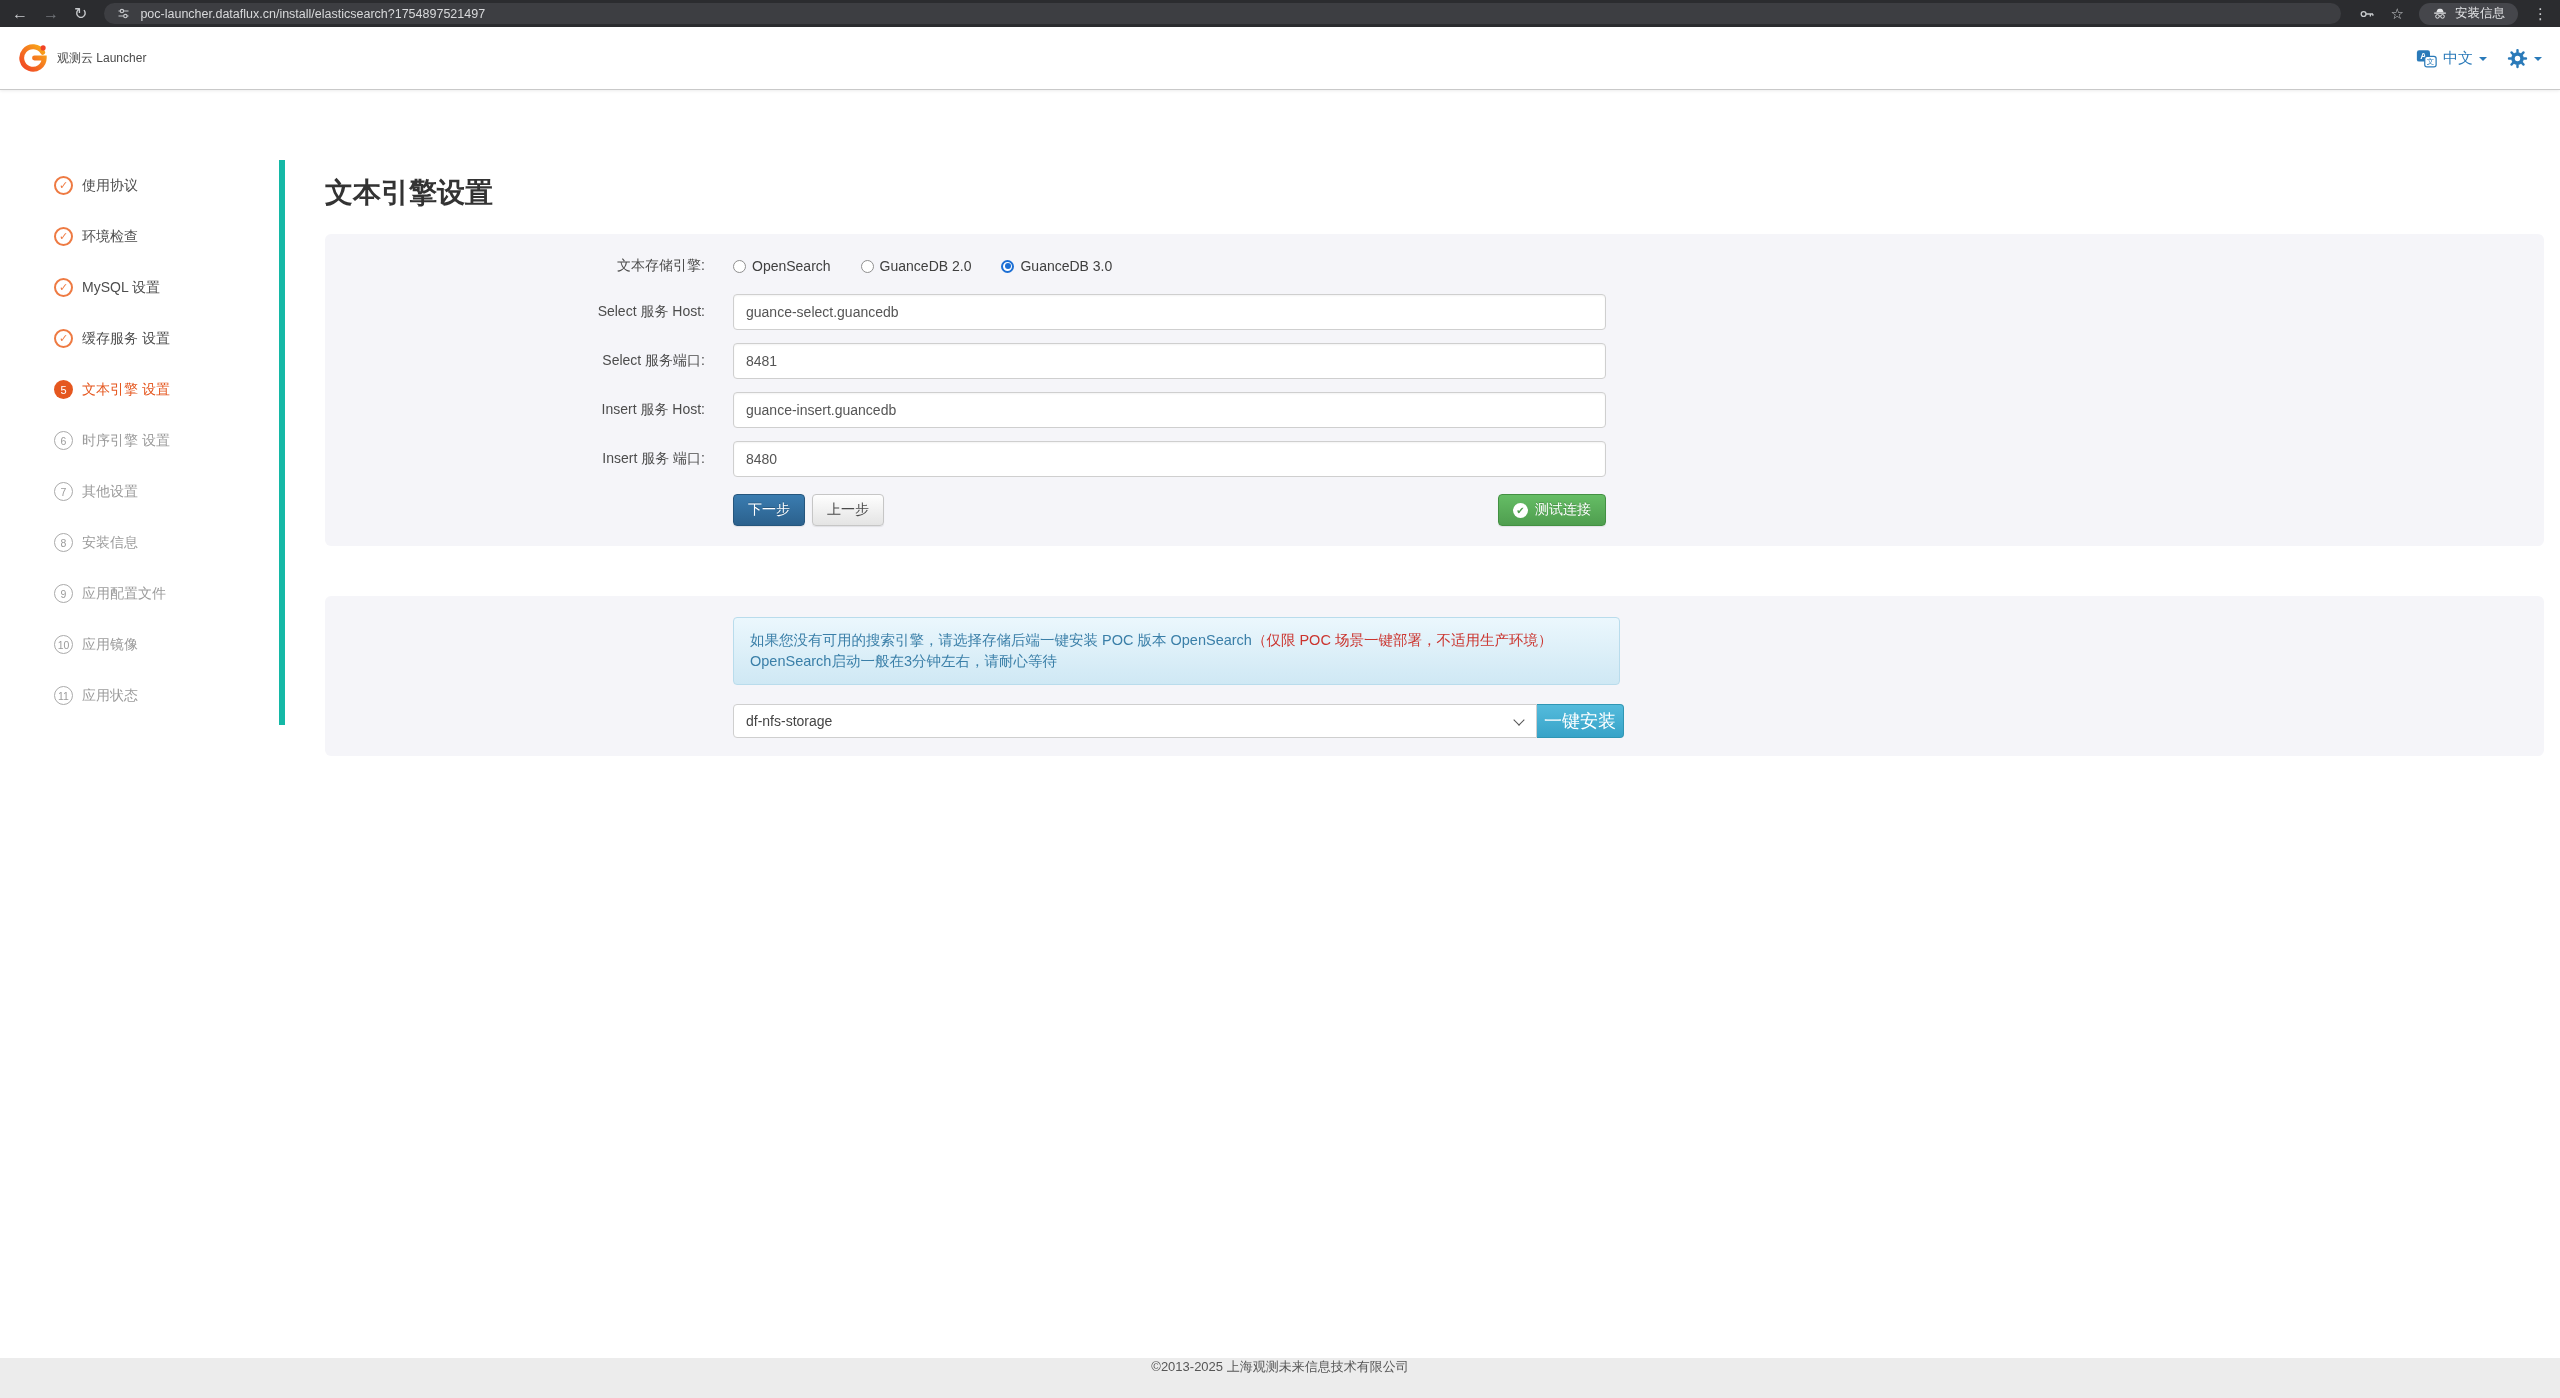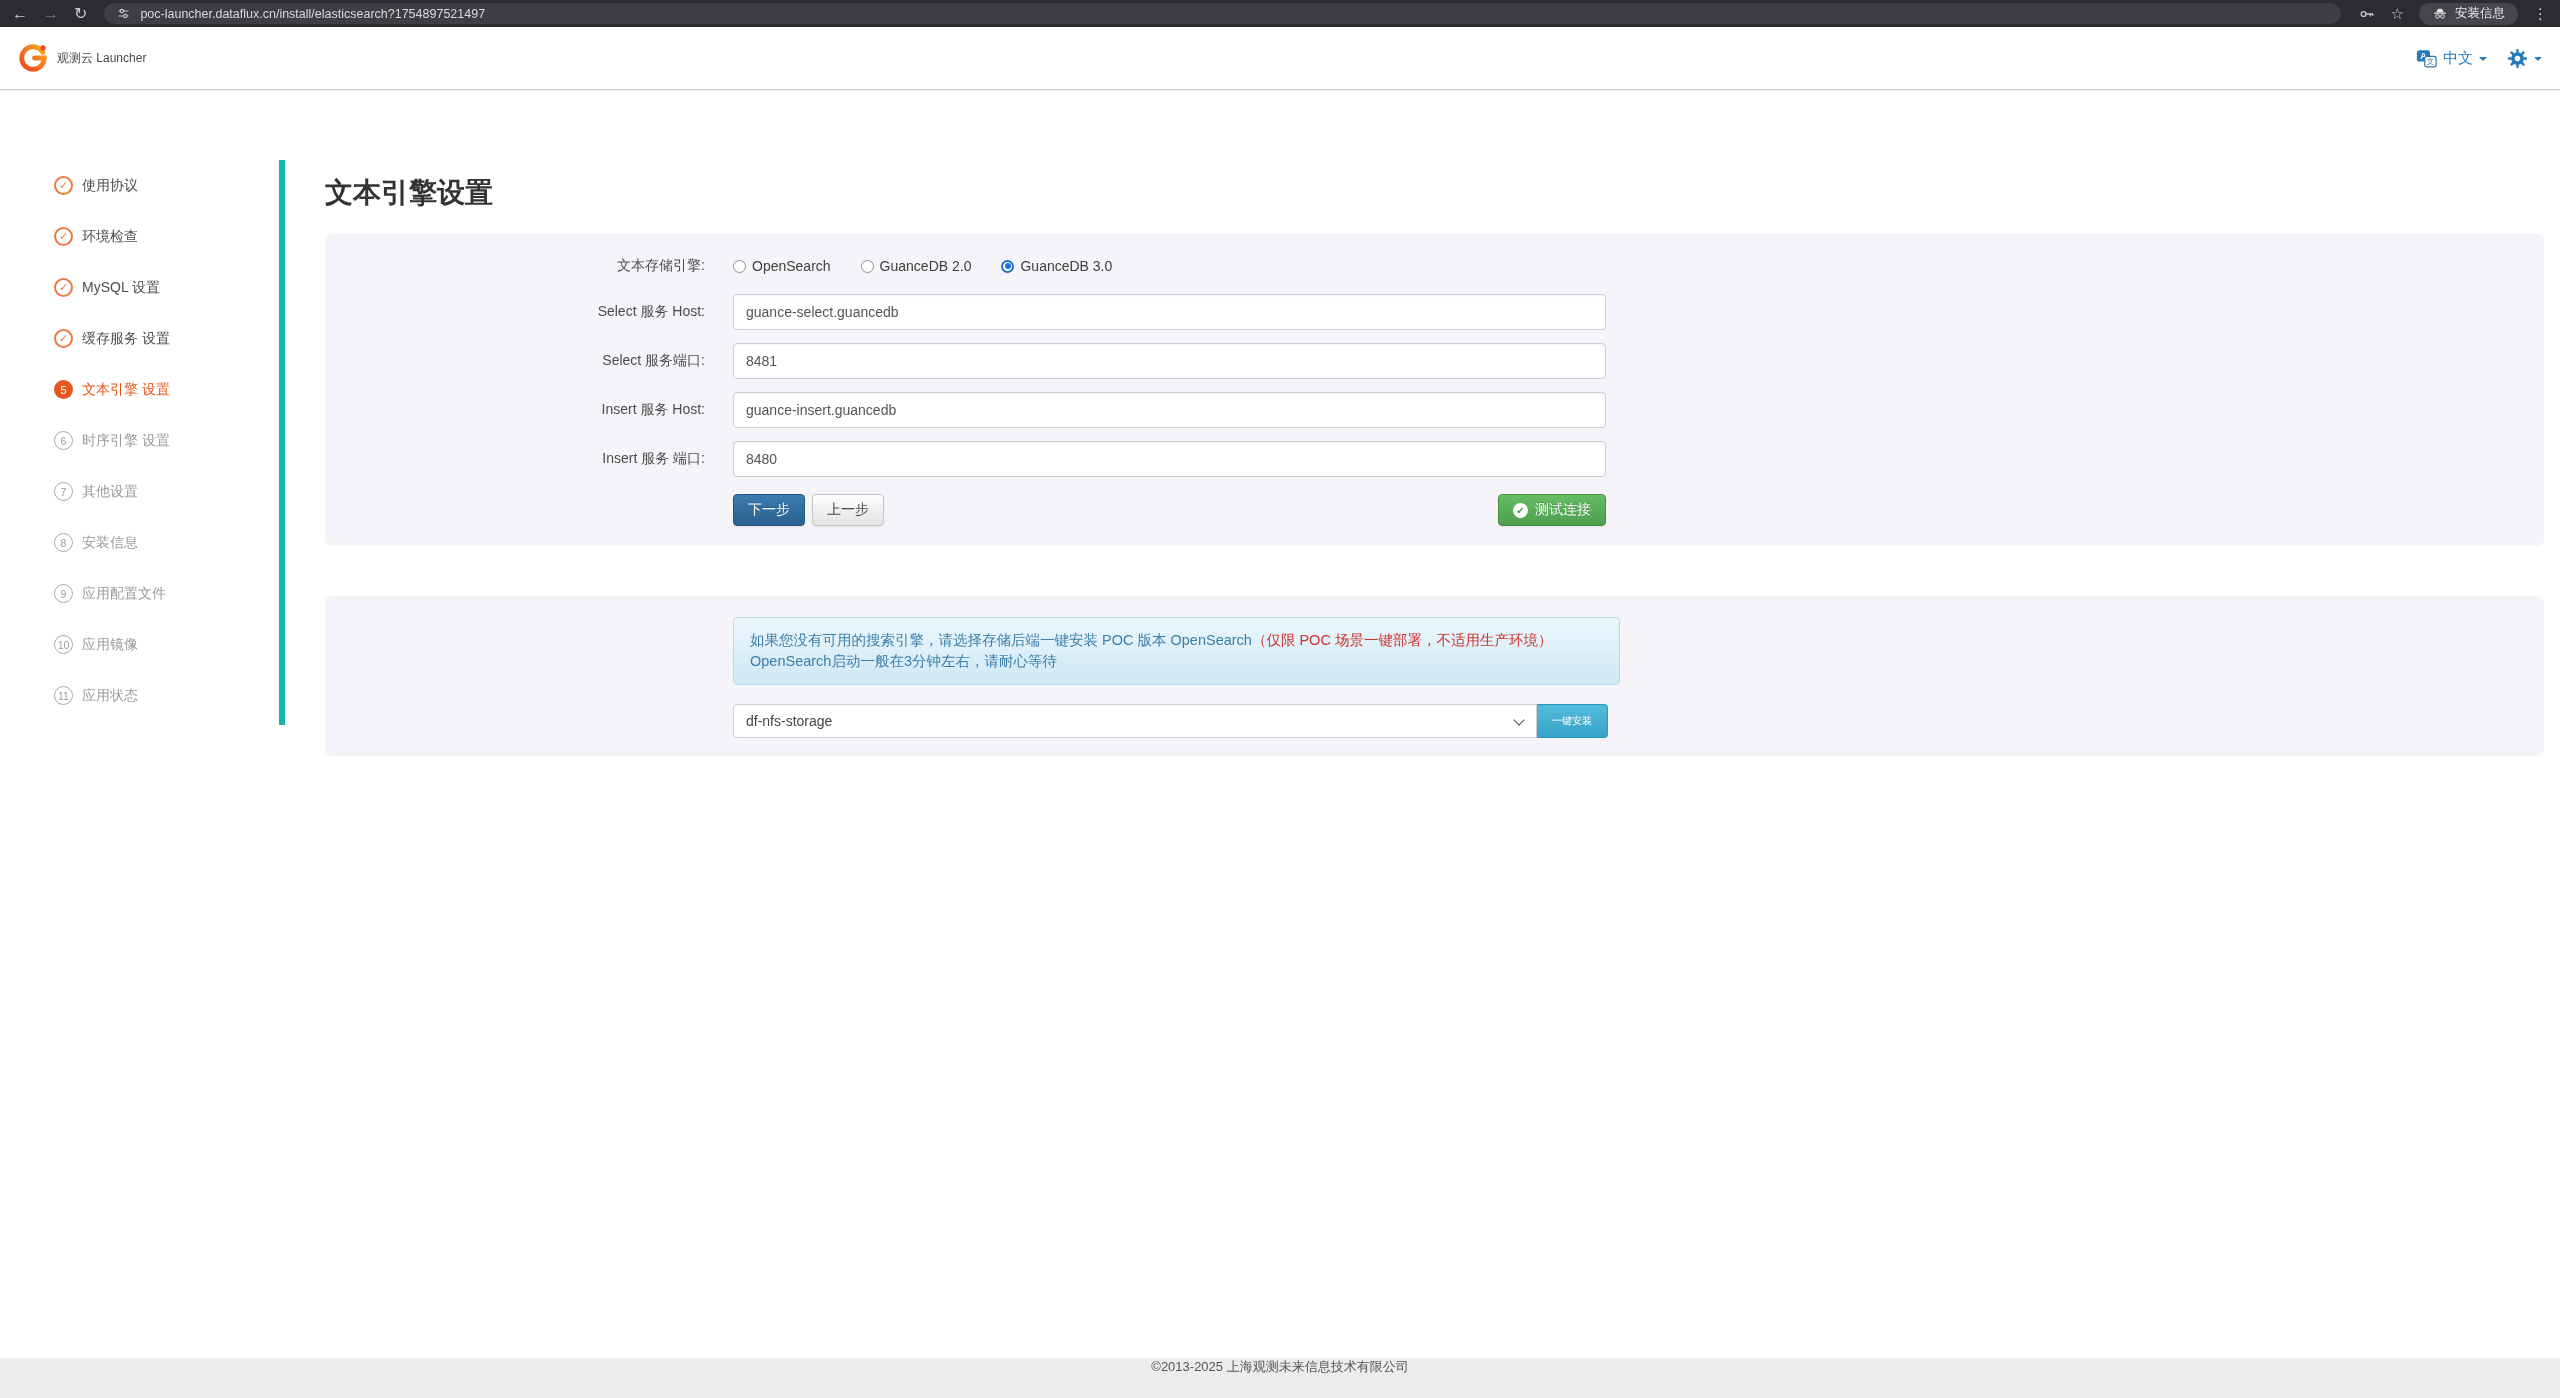--- a/index.html
+++ b/index.html
@@ -62,22 +62,22 @@
   .ok-glyph::before{content:"✔"}
   
   .install-panel{margin-top:50px;padding:21px 0 18px 0}
   .alert-info{margin-left:408px;width:887px;box-sizing:border-box;border:1px solid #b9dcec;border-radius:4px;
     background:linear-gradient(#ebf7fd,#cfe8f4);padding:12px 16px;font-size:14.5px;line-height:21px;color:#3a7fa8}
   .alert-red{color:#cb342e}
   .install-row{margin-left:408px;margin-top:19px;display:flex;align-items:stretch;height:34px}
   .select-box{position:relative;background:#fff;border:1px solid #cfcfcf;border-radius:4px 0 0 4px;display:flex;
     align-items:center;padding:0 30px 0 12px;font-size:14px;color:#444;width:804px;box-sizing:border-box;cursor:pointer}
   .sel-caret{position:absolute;right:13px;top:11px;width:7px;height:7px;border-right:1.6px solid #555;border-bottom:1.6px solid #555;transform:rotate(45deg)}
-  .btn-info{width:71px;box-sizing:border-box;border-radius:0 4px 4px 0;background:linear-gradient(#54bbdc,#37a3c8);
-    border:1px solid #2f96b4;border-left:none;color:#fff;font-size:10px;display:flex;align-items:center;justify-content:center;cursor:pointer}
+  .btn-info{width:87px;box-sizing:border-box;border-radius:0 4px 4px 0;background:linear-gradient(#54bbdc,#37a3c8);
+    border:1px solid #2f96b4;border-left:none;color:#fff;font-size:18px;display:flex;align-items:center;justify-content:center;cursor:pointer}
   
   .footer{position:absolute;left:0;right:0;bottom:0;height:40px;background:#ececec;display:flex;align-items:flex-start;justify-content:center;font-size:13px;color:#565656}
 </style>
 </head>
 <body>
 
 <div class="browser-bar">
   <span class="nav-ic">←</span>
   <span class="nav-ic fwd">→</span>
   <span class="nav-ic">↻</span>

